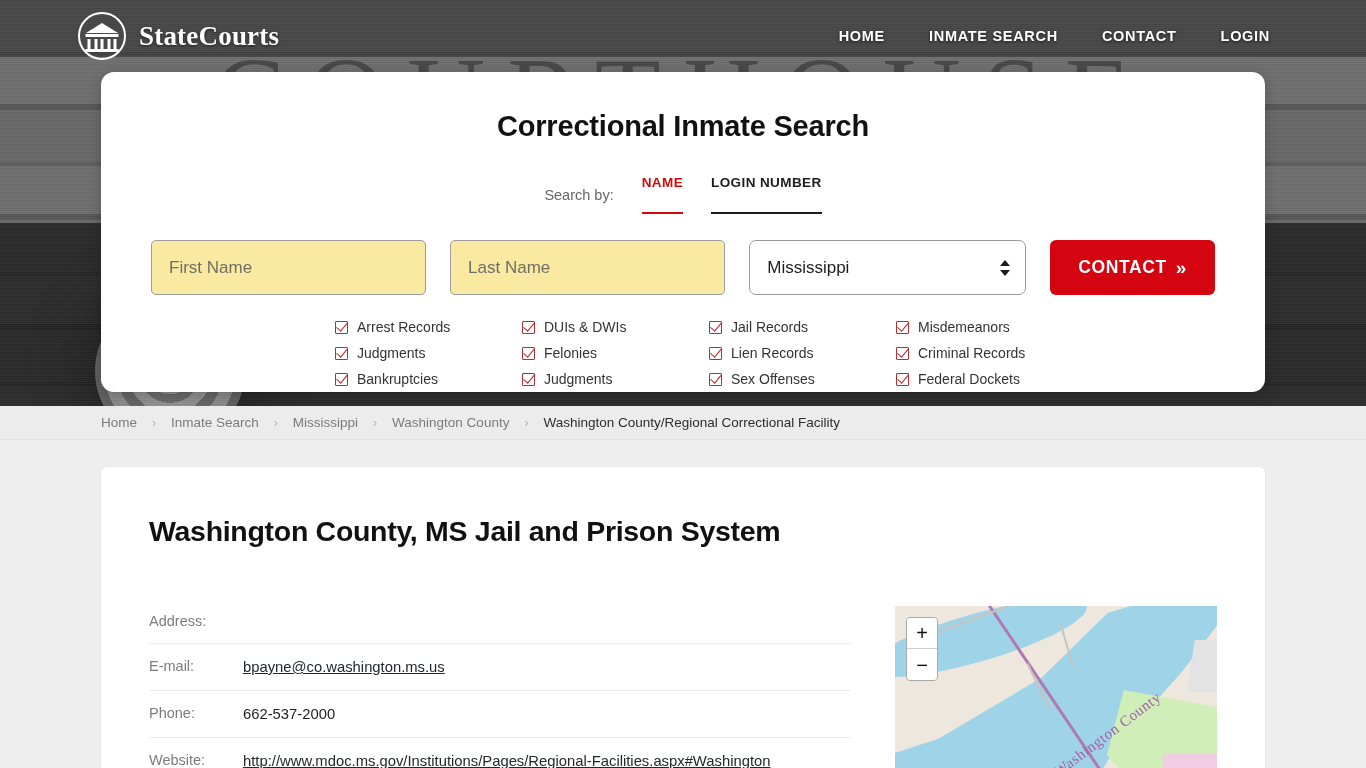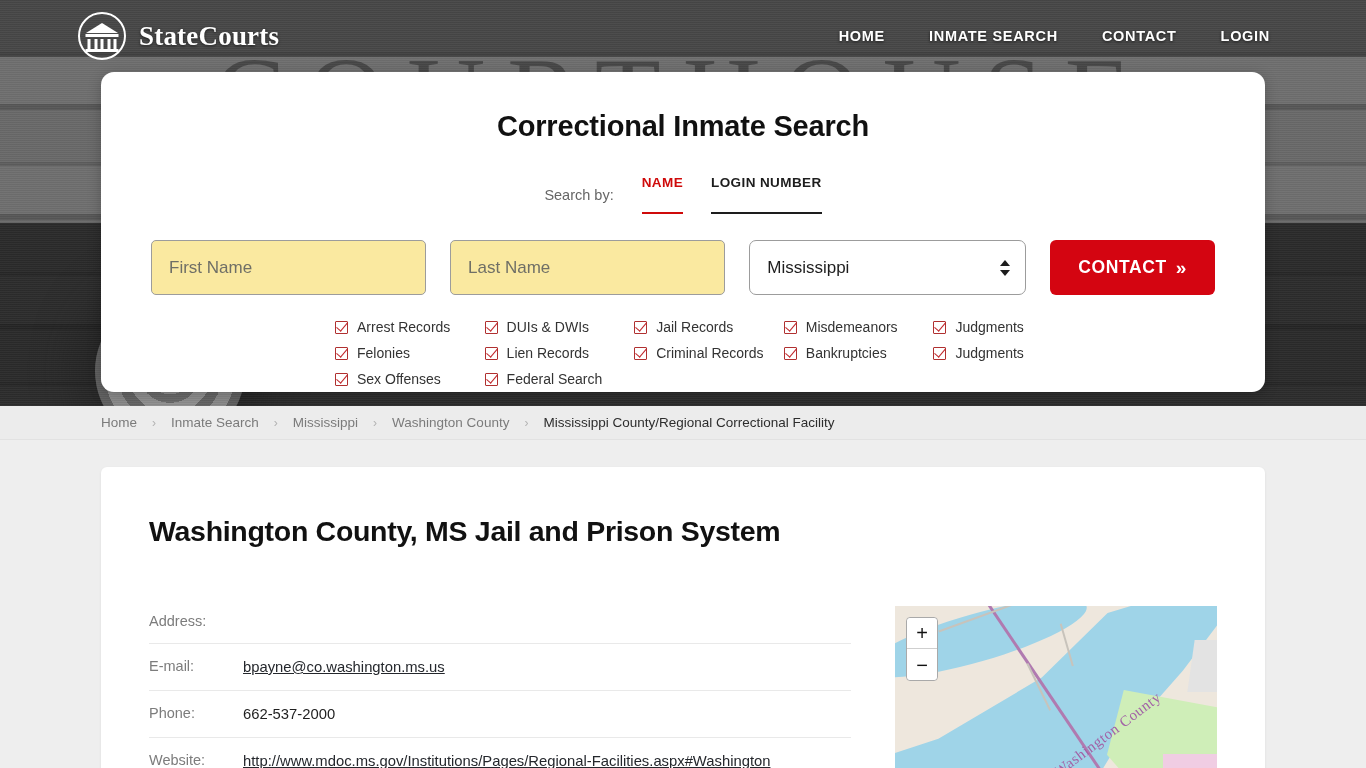--- a/index.html
+++ b/index.html
@@ -211,21 +211,21 @@
     letter-spacing: .6px;
     cursor: pointer;
     font-family: "Liberation Sans", sans-serif;
     display: flex; align-items: center; justify-content: center; gap: 9px;
   }
   .search-btn .chev { font-size: 19px; }
 
   .checks {
     margin-top: 24px;
     display: grid;
-    grid-template-columns: repeat(5, 1fr);
+    grid-template-columns: repeat(4, 1fr);
     row-gap: 10px;
     padding: 0 134px 0 186px;
   }
   .chk { display: flex; align-items: center; gap: 9px; font-size: 14px; color: #333; }
   .chk .box {
     width: 13px; height: 13px;
     border: 1.4px solid #b03030;
     border-radius: 1px;
     position: relative;
     flex: none;
@@ -469,36 +469,36 @@
       <label class="chk">
           <span class="box"></span>
           <span>Judgments</span>
         </label>
       <label class="chk">
           <span class="box"></span>
           <span>Sex Offenses</span>
         </label>
       <label class="chk">
           <span class="box"></span>
-          <span>Federal Search</span>
+          <span>Federal Dockets</span>
         </label>
     </div>
   </div>
 </div>
 
 <div class="crumbs">
   <a>Home</a>
   <span class="sep">›</span>
   <a>Inmate Search</a>
   <span class="sep">›</span>
   <a>Mississippi</a>
   <span class="sep">›</span>
   <a>Washington County</a>
   <span class="sep">›</span>
-  <span class="current">Mississippi County/Regional Correctional Facility</span>
+  <span class="current">Washington County/Regional Correctional Facility</span>
 </div>
 
 <div class="page-bg">
   <div class="content-card">
     <h2 class="page-title">Washington County, MS Jail and Prison System</h2>
 
     <div class="info-wrap">
       <div class="info-table">
 
         <div class="info-row">

